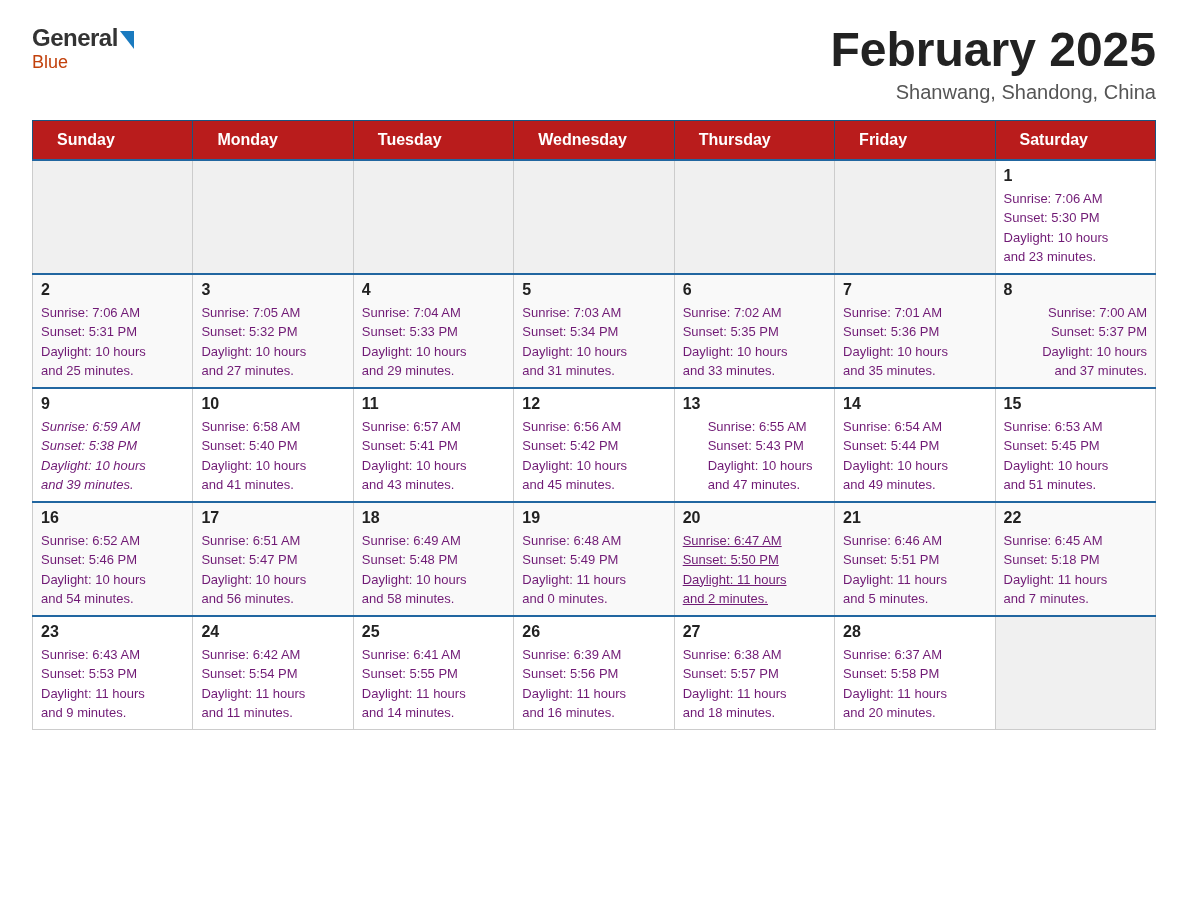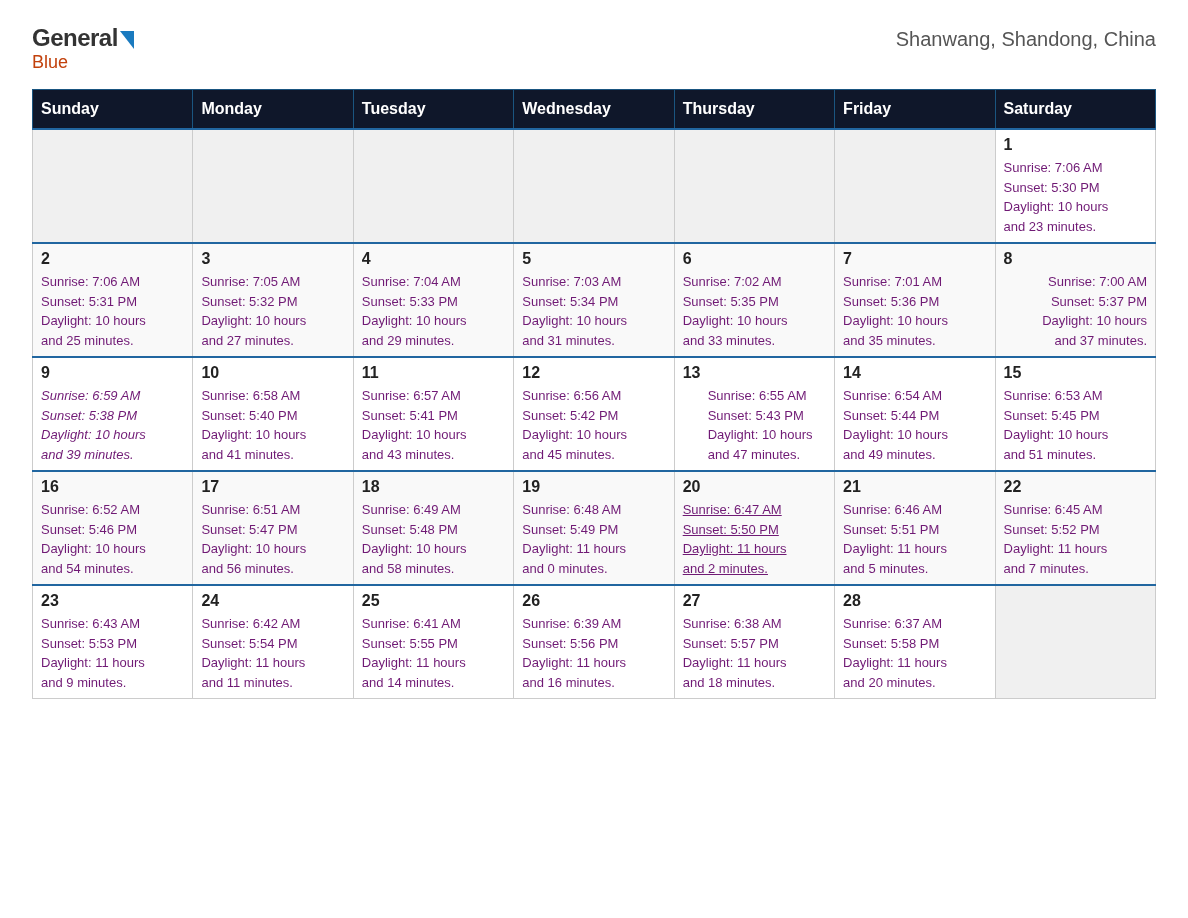--- a/index.html
+++ b/index.html
@@ -58,25 +58,25 @@
       font-size: 20px;
       color: #555;
       margin-top: 4px;
     }
     .calendar {
       width: 100%;
       border-collapse: collapse;
       table-layout: fixed;
     }
     .calendar th {
-      background-color: #0f172a;
+      background-color: #b91c1c;
       color: #fff;
       font-size: 16px;
       font-weight: bold;
-      padding: 10px 8px;
+      padding: 10px 24px;
       text-align: left;
       border: 1px solid #1a5580;
     }
     .calendar td {
       vertical-align: top;
       border: 1px solid #ccc;
       padding: 6px 8px;
       height: 110px;
       background: #fff;
       font-size: 13px;
@@ -109,20 +109,21 @@
 
 <div class="header">
   <div class="logo">
     <div class="logo-top">
       <span class="logo-general">General</span>
       <div class="logo-arrow"></div>
     </div>
     <span class="logo-blue">Blue</span>
   </div>
   <div class="title-section">
+    <div class="calendar-title">February 2025</div>
     <div class="calendar-subtitle">Shanwang, Shandong, China</div>
   </div>
 </div>
 
 <table class="calendar">
   <thead>
     <tr>
 
     <th>Sunday</th>
         <th>Monday</th>
@@ -290,21 +291,21 @@
         <td>
           <span class="day-number">21</span>
           <div class="day-info" style="white-space: pre-line;">Sunrise: 6:46 AM
 Sunset: 5:51 PM
 Daylight: 11 hours
 and 5 minutes.</div>
         </td>
         <td>
           <span class="day-number">22</span>
           <div class="day-info" style="white-space: pre-line;">Sunrise: 6:45 AM
-Sunset: 5:52 PM
+Sunset: 5:18 PM
 Daylight: 11 hours
 and 7 minutes.</div>
         </td>
       </tr>
       <tr class="week-row">
         <td>
           <span class="day-number">23</span>
           <div class="day-info" style="white-space: pre-line;">Sunrise: 6:43 AM
 Sunset: 5:53 PM
 Daylight: 11 hours

